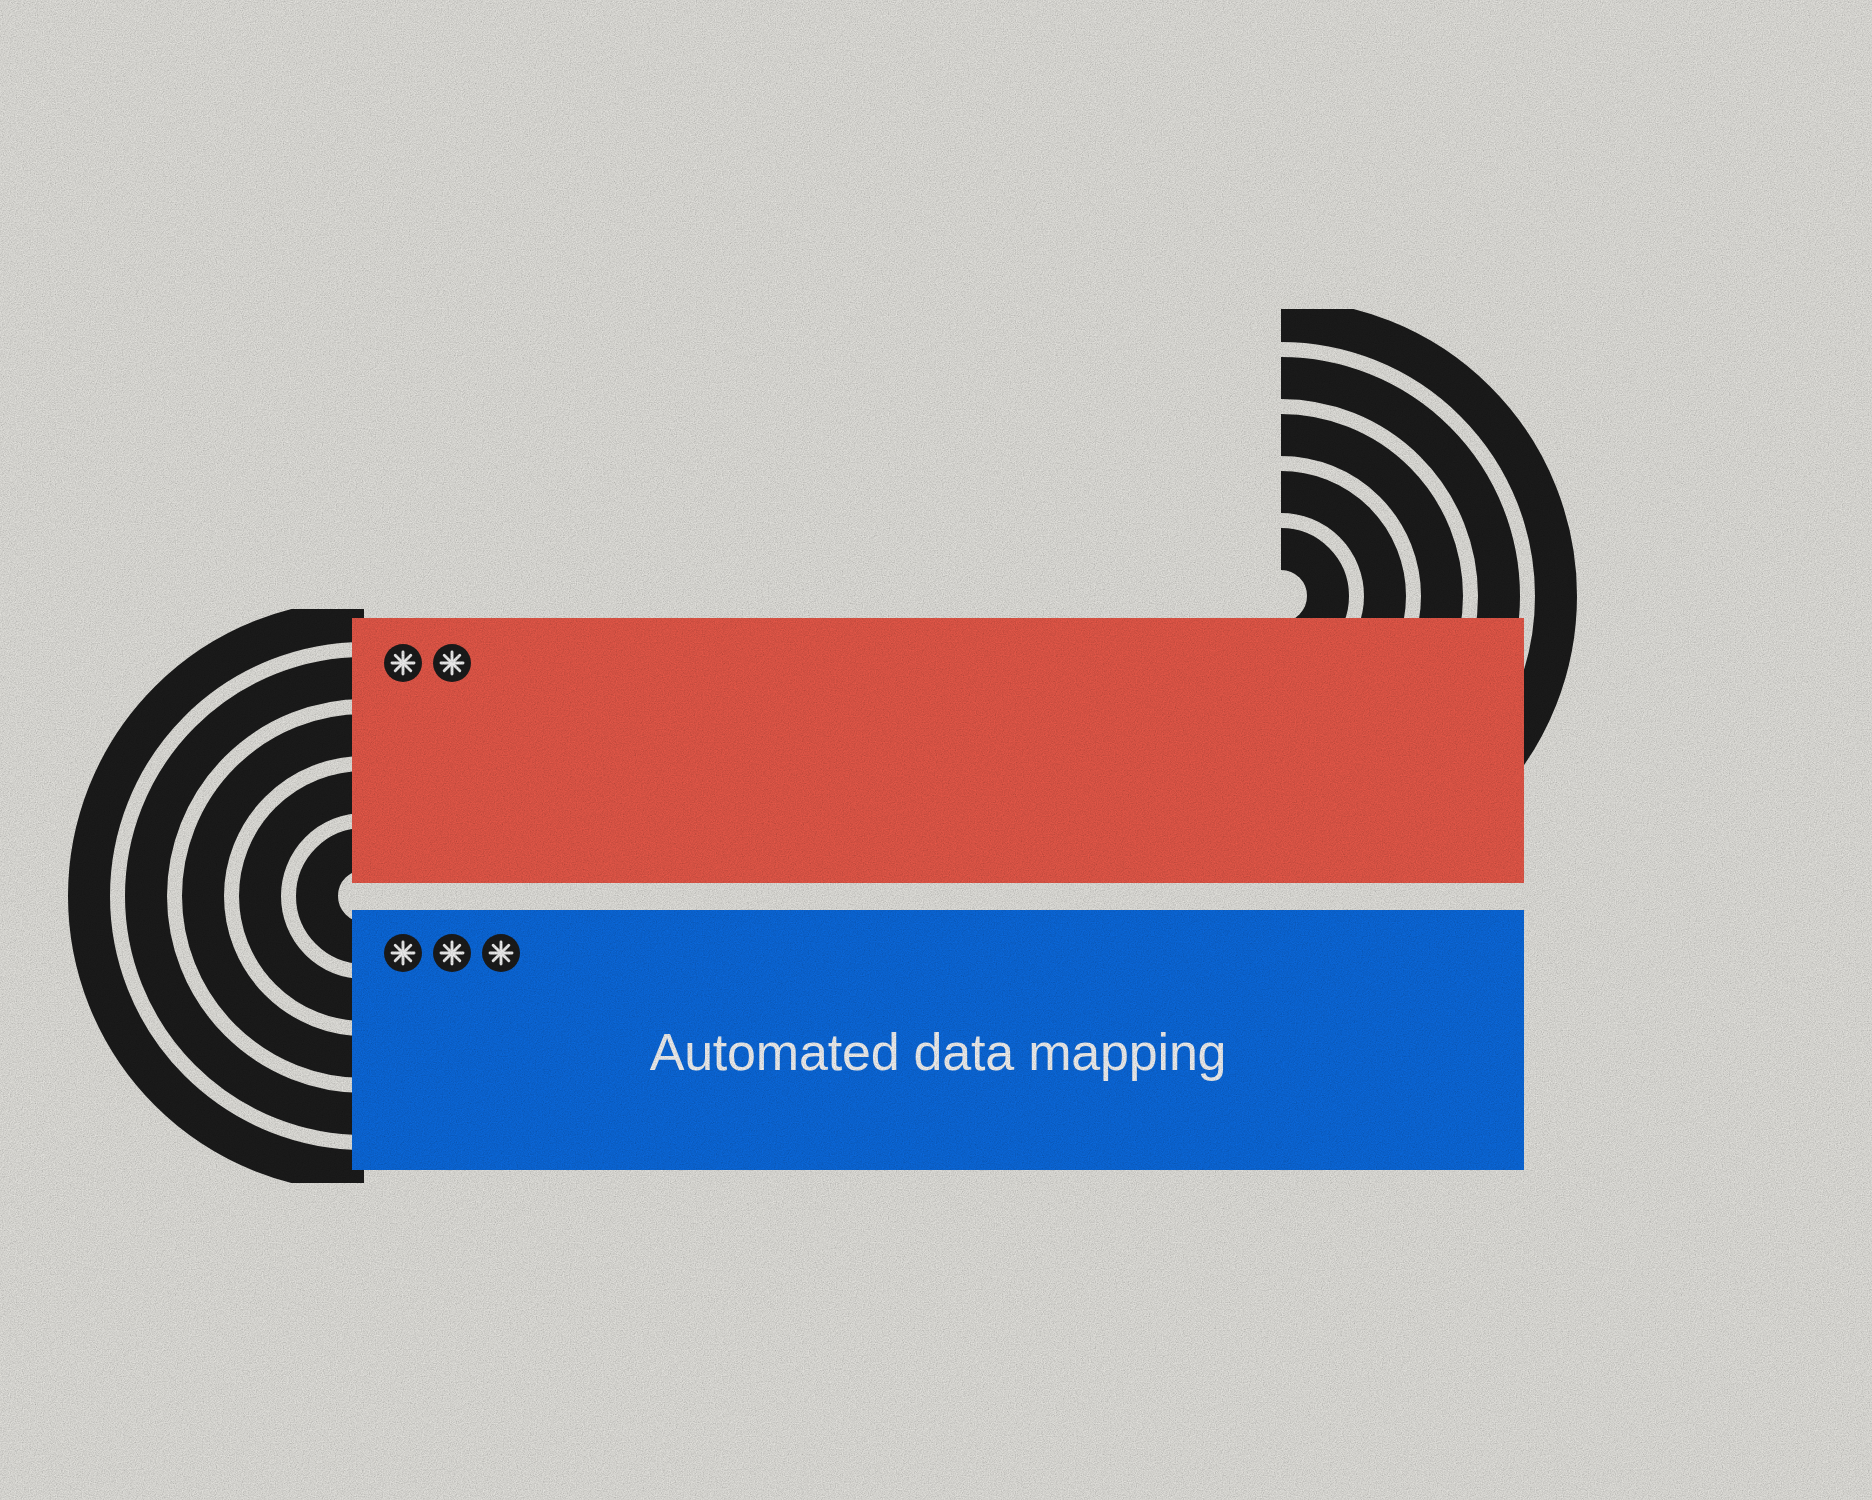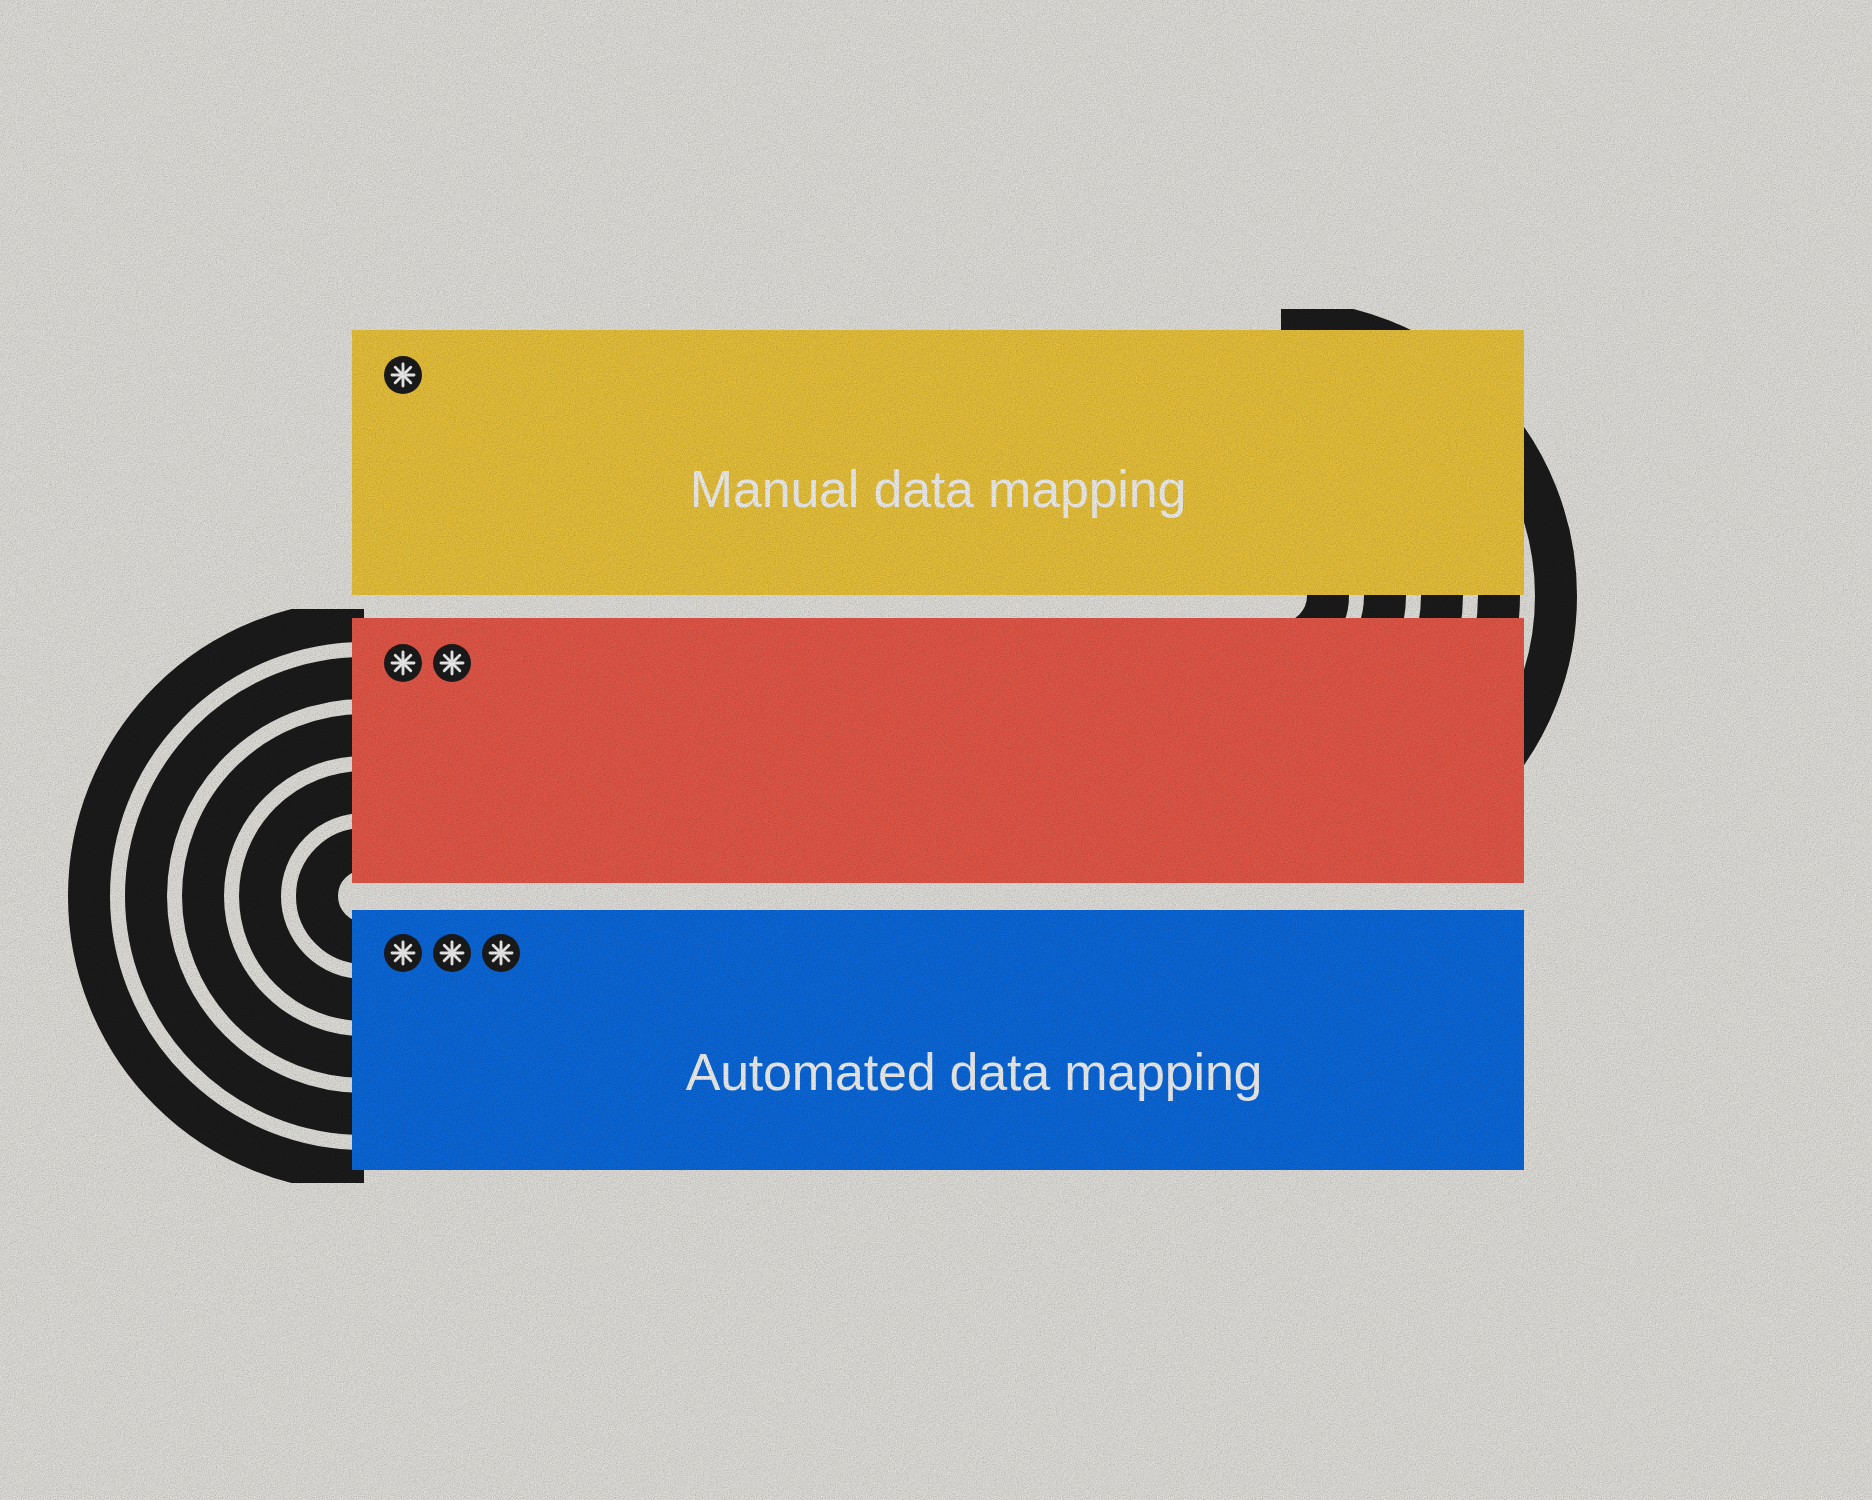--- a/index.html
+++ b/index.html
@@ -64,21 +64,21 @@
     color: #ffffff;
     font-family: "Liberation Sans", sans-serif;
     font-size: 52px;
     font-weight: 500;
     letter-spacing: -0.2px;
     line-height: 1;
     white-space: nowrap;
   }
   #band-manual .band-label         { top: 133px; }
   #band-semi-automated .band-label { top: 131px; }
-  #band-automated .band-label      { top: 136px; padding-left: 36px; }
+  #band-automated .band-label      { top: 116px; }
 
   
   .badge-row {
     position: absolute;
     left: 32px;
     display: flex;
     flex-direction: row;
     align-items: center;
     gap: 11px;
   }
@@ -120,35 +120,20 @@
       <g fill="none" stroke="#1c1c1c" stroke-linecap="butt">
         <path d="M300,12 A275,275 0 0 0 300,562" stroke-width="42"></path>
         <path d="M300,69 A218,218 0 0 0 300,505" stroke-width="42"></path>
         <path d="M300,126 A161,161 0 0 0 300,448" stroke-width="42"></path>
         <path d="M300,183 A104,104 0 0 0 300,391" stroke-width="42"></path>
         <path d="M300,240 A47,47 0 0 0 300,334" stroke-width="42"></path>
       </g>
     </svg>
   </div>
 
-  <div class="band" id="band-manual" style="background-color: rgb(247, 206, 62);">
-    <div class="badge-row">
-      <span class="asterisk-badge" style="background: rgb(28, 28, 28);">
-        <svg width="38" height="38" viewBox="0 0 38 38" aria-hidden="true">
-          <g stroke="#ffffff" stroke-width="2.9" stroke-linecap="round">
-            <line x1="19" y1="8" x2="19" y2="30"></line>
-            <line x1="8" y1="19" x2="30" y2="19"></line>
-            <line x1="11.2" y1="11.2" x2="26.8" y2="26.8"></line>
-            <line x1="26.8" y1="11.2" x2="11.2" y2="26.8"></line>
-          </g>
-        </svg>
-      </span>
-    </div>
-    <div class="band-label" style="color: rgb(255, 255, 255);">Manual data mapping</div>
-  </div>
 
   <div class="band" id="band-semi-automated" style="background-color: rgb(242, 92, 76);">
     <div class="badge-row">
       <span class="asterisk-badge" style="background: rgb(28, 28, 28);">
         <svg width="38" height="38" viewBox="0 0 38 38" aria-hidden="true">
           <g stroke="#ffffff" stroke-width="2.9" stroke-linecap="round">
             <line x1="19" y1="8" x2="19" y2="30"></line>
             <line x1="8" y1="19" x2="30" y2="19"></line>
             <line x1="11.2" y1="11.2" x2="26.8" y2="26.8"></line>
             <line x1="26.8" y1="11.2" x2="11.2" y2="26.8"></line>

